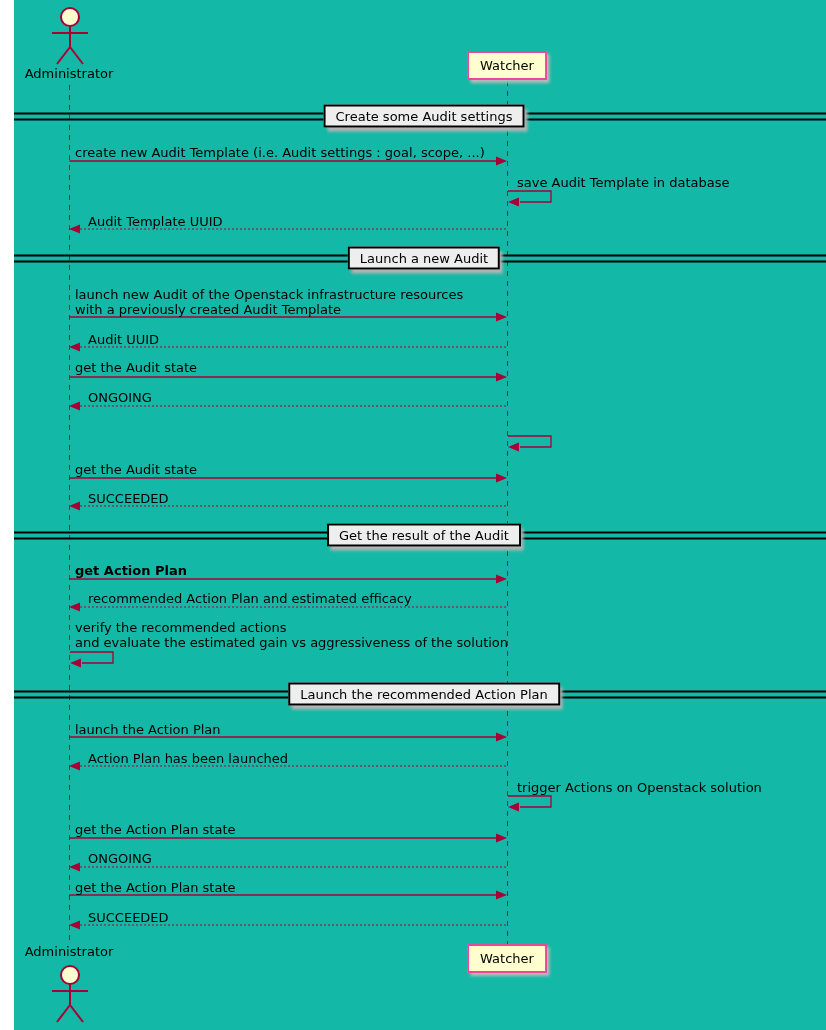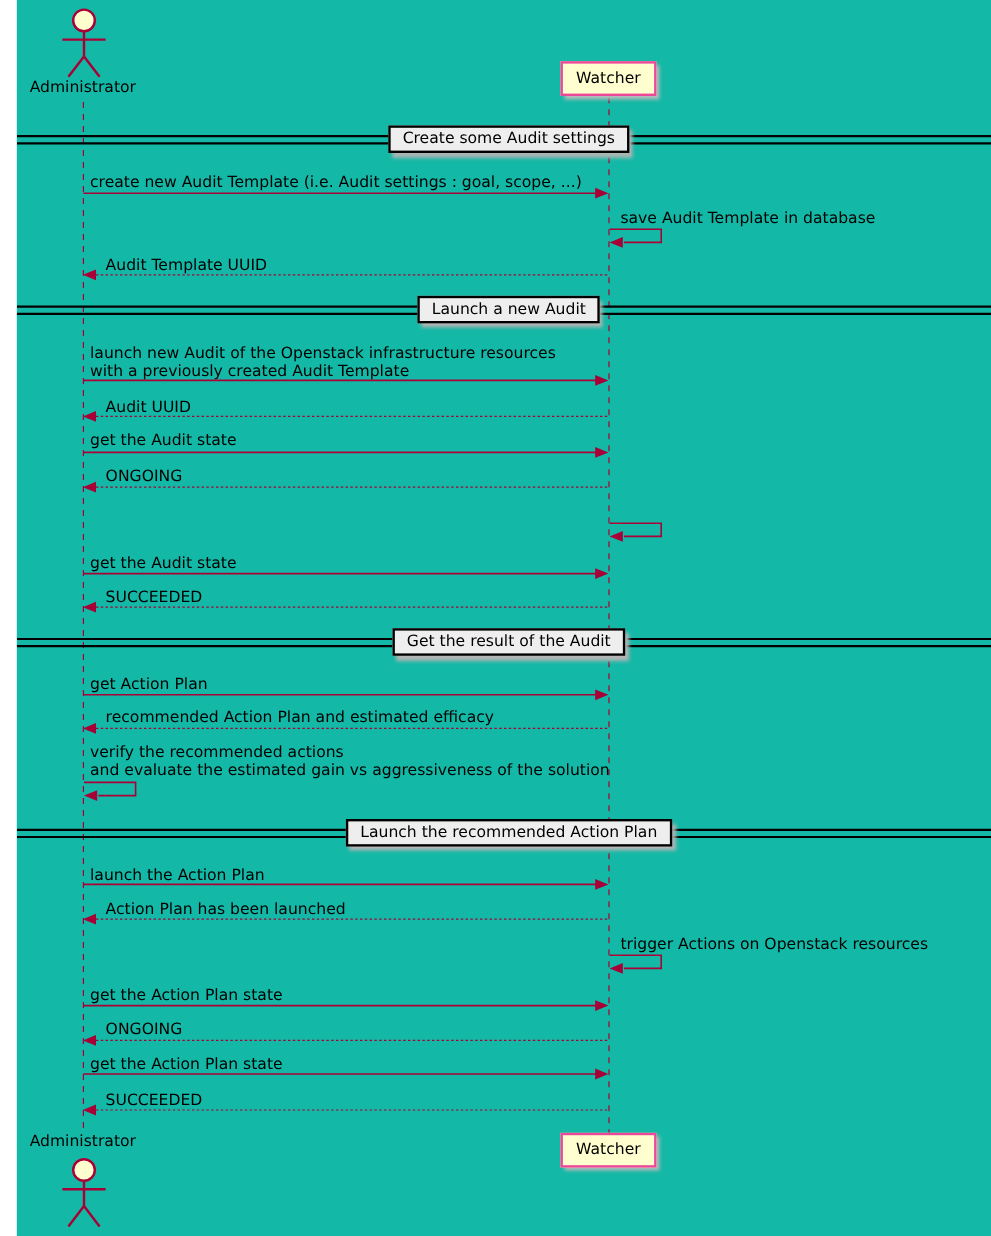--- a/index.html
+++ b/index.html
@@ -163,25 +163,25 @@
   <div class="msg" style="left:61px;top:145px;text-align:right;">create new Audit Template (i.e. Audit settings : goal, scope, ...)</div>
   <div class="msg" style="left:503px;top:175px;">save Audit Template in database</div>
   <div class="msg" style="left:74px;top:214px;text-align:right;">Audit Template UUID</div>
   <div class="msg" style="left:61px;top:287px;">launch new Audit of the Openstack infrastructure resources
 with a previously created Audit Template</div>
   <div class="msg" style="left:74px;top:332px;">Audit UUID</div>
   <div class="msg" style="left:61px;top:360px;">get the Audit state</div>
   <div class="msg" style="left:74px;top:390px;">ONGOING</div>
   <div class="msg" style="left:61px;top:462px;">get the Audit state</div>
   <div class="msg" style="left:74px;top:491px;">SUCCEEDED</div>
-  <div class="msg" style="left:61px;top:563px;">get Action Plan</div>
+  <div class="msg" style="left:61px;top:563px;font-weight:bold;">get Action Plan</div>
   <div class="msg" style="left:74px;top:591px;">recommended Action Plan and estimated efficacy</div>
   <div class="msg" style="left:61px;top:620px;">verify the recommended actions
 and evaluate the estimated gain vs aggressiveness of the solution</div>
   <div class="msg" style="left:61px;top:722px;">launch the Action Plan</div>
   <div class="msg" style="left:74px;top:751px;">Action Plan has been launched</div>
-  <div class="msg" style="left:503px;top:780px;">trigger Actions on Openstack resources</div>
+  <div class="msg" style="left:503px;top:780px;">trigger Actions on Openstack solution</div>
   <div class="msg" style="left:61px;top:822px;">get the Action Plan state</div>
   <div class="msg" style="left:74px;top:851px;">ONGOING</div>
   <div class="msg" style="left:61px;top:880px;">get the Action Plan state</div>
   <div class="msg" style="left:74px;top:910px;">SUCCEEDED</div>
 
 </div>
 
 </body></html>

